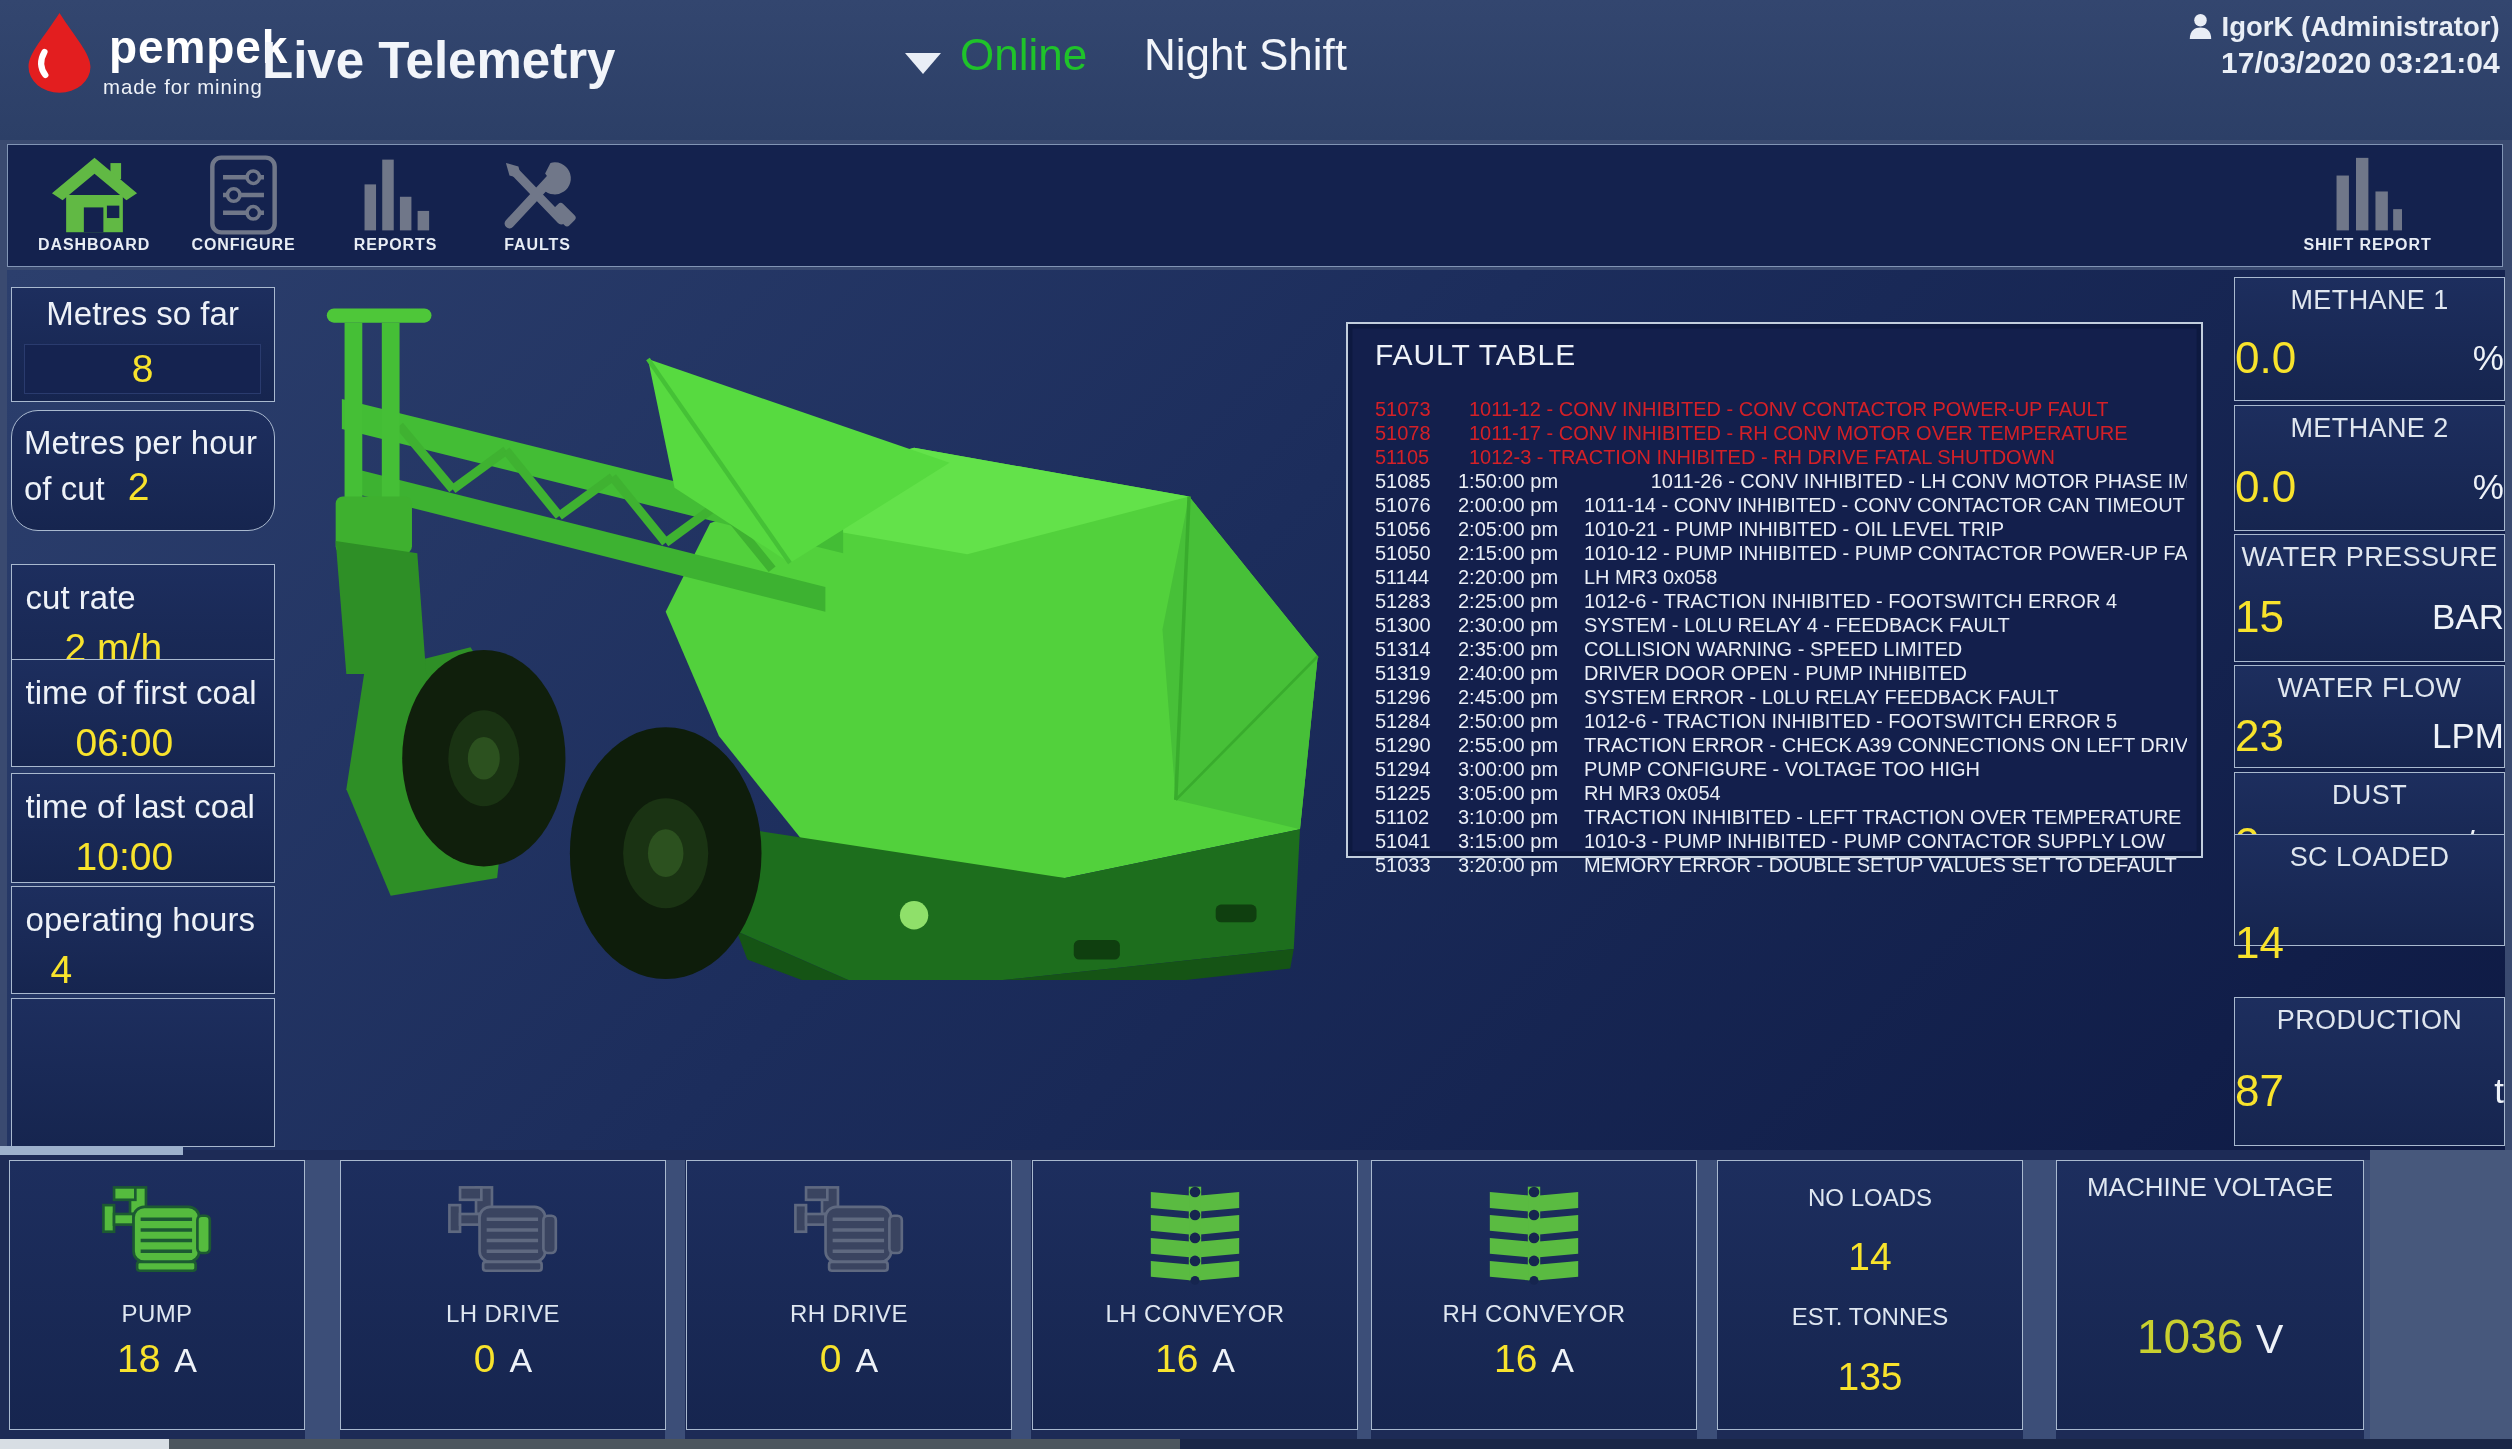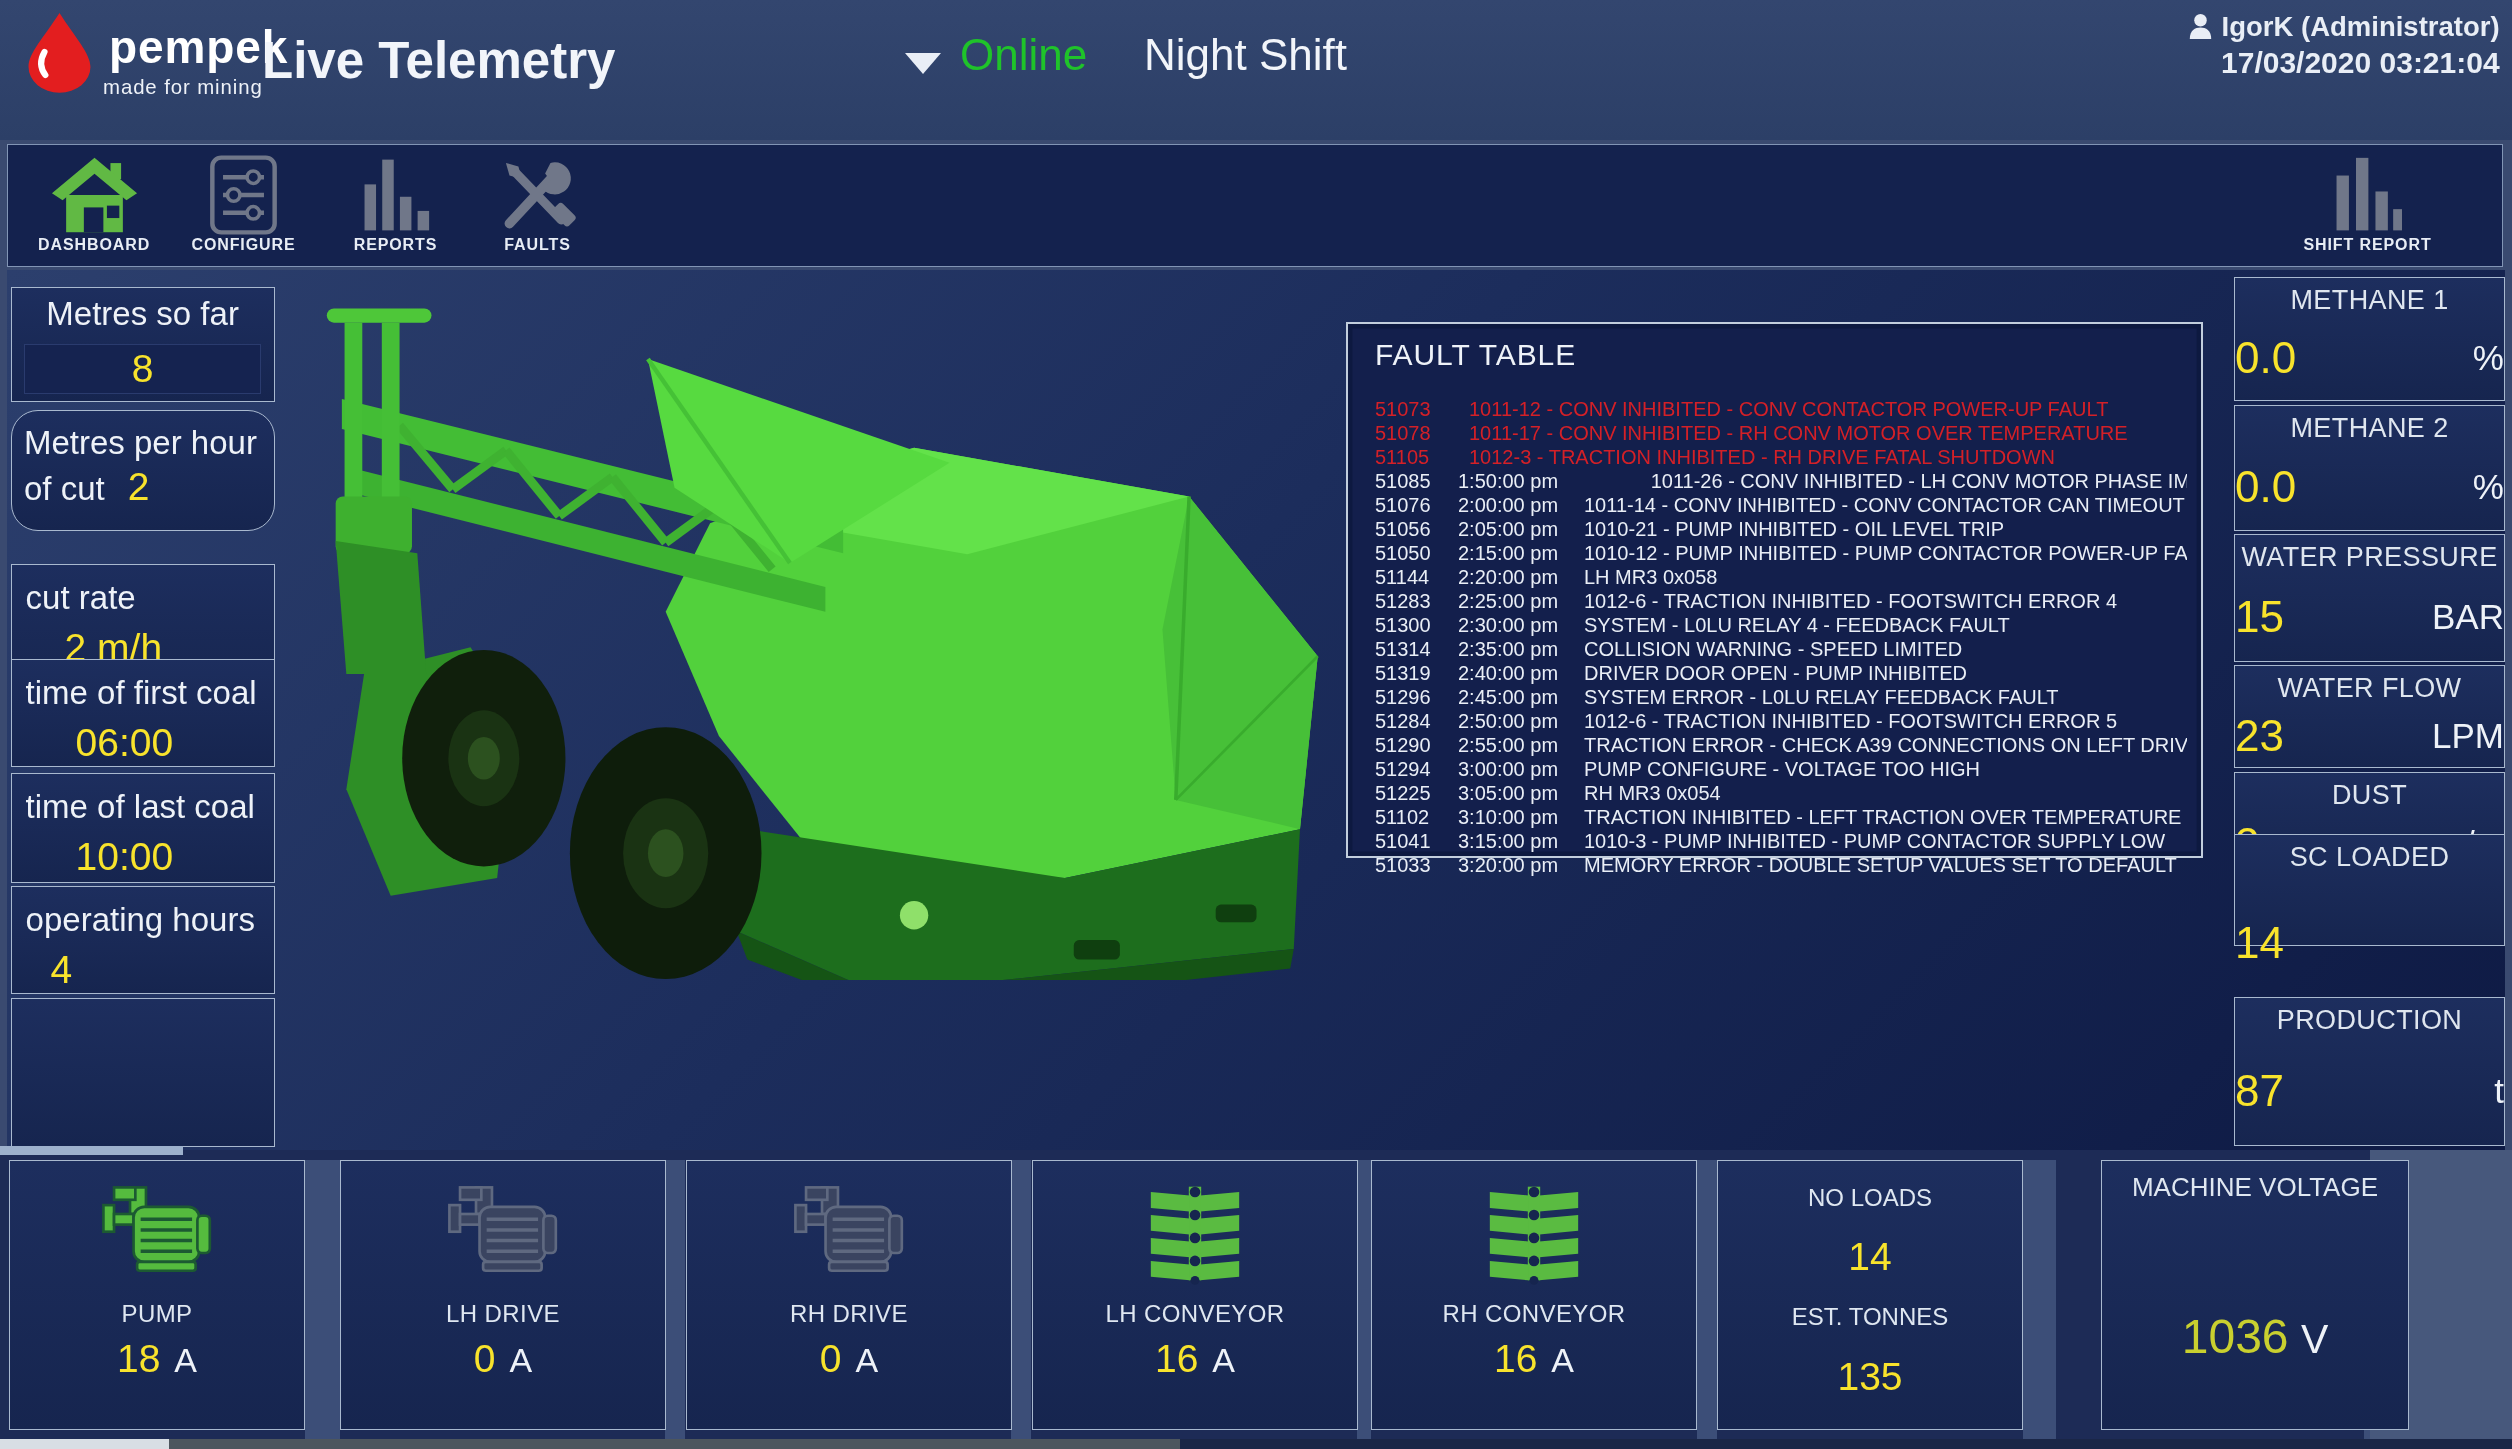--- a/index.html
+++ b/index.html
@@ -83,21 +83,21 @@
   .blabel{margin-top:14px;font-size:24px;color:#dfe7f1;letter-spacing:0.4px;}
   .bvalrow{margin-top:9px;display:flex;align-items:baseline;}
   .bval{font-size:39px;color:#f8e32c;}
   .bunit{font-size:34px;color:#eef2f8;margin-left:14px;}
   .motor.off{--mfill:#3a4460;--mline:#5f6980;}
   .motor.on{--mfill:#55bb3e;--mline:#1c5a32;}
 
   .loads-panel{justify-content:space-around;padding:10.6px 0 18px 0;box-sizing:border-box;}
   .lp-lab{font-size:24px;color:#dfe7f1;}
   .lp-val{font-size:39px;color:#f8e32c;}
-  .volt-panel{box-sizing:border-box;margin-left:45px;}
+  .volt-panel{box-sizing:border-box;}
   .vlabel{margin-top:10.6px;font-size:26px;color:#dfe7f1;}
   .vvalrow{margin-top:106px;display:flex;align-items:baseline;}
   .vval{font-size:48px;color:#c9d02f;}
   .vunit{font-size:41px;color:#eef2f8;margin-left:12.4px;}
 
   
   .bstrip{top:1439px;height:10.6px;}
 
   .mach{left:293px;top:257px;}
 </style>

